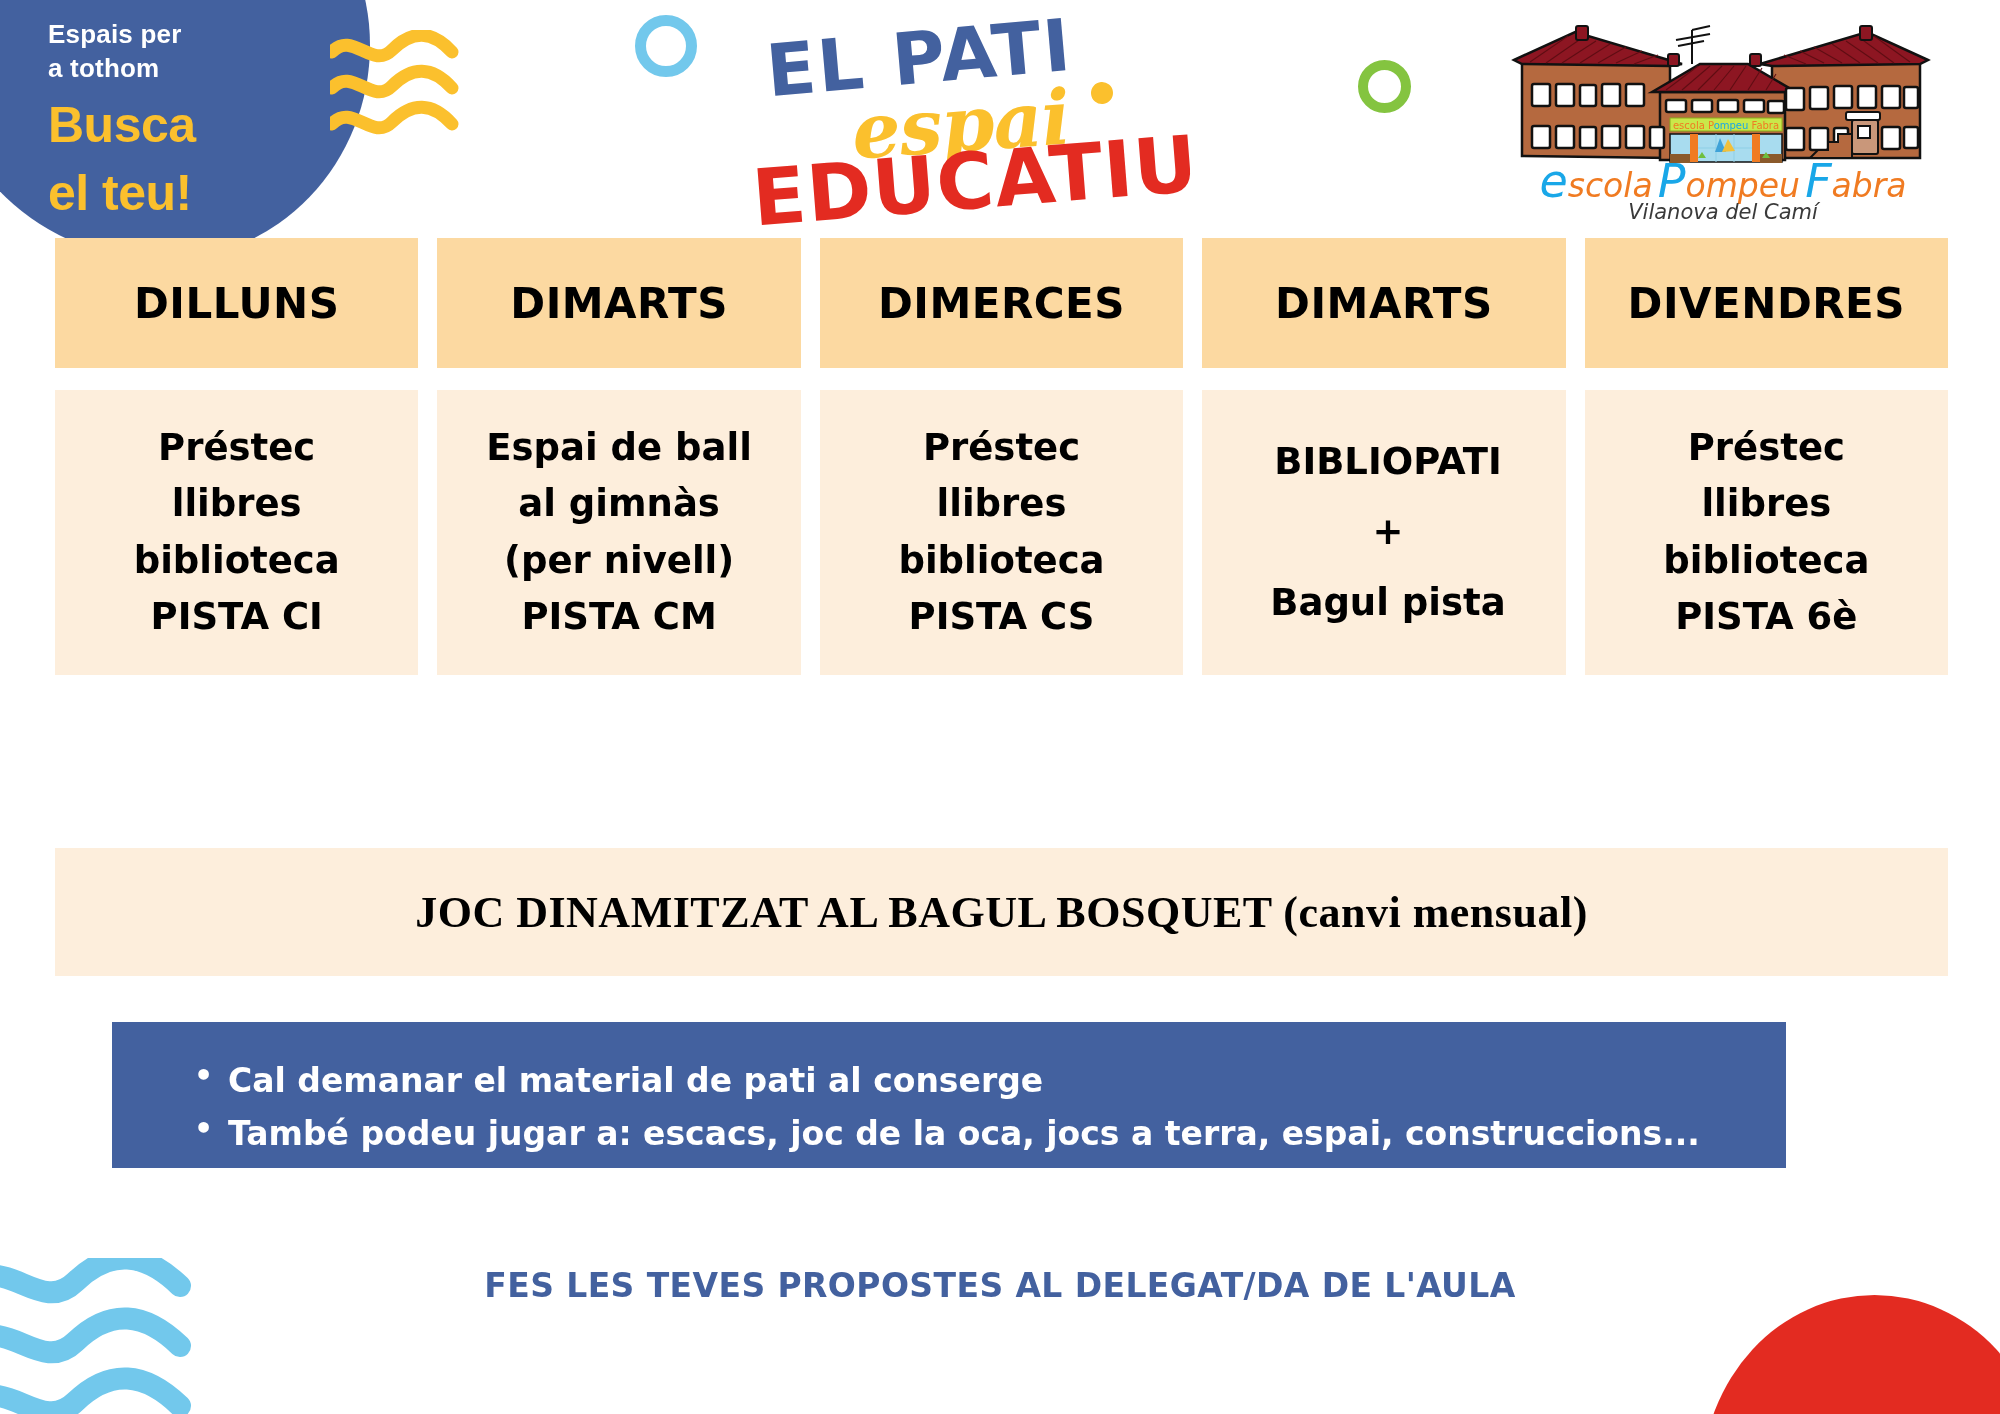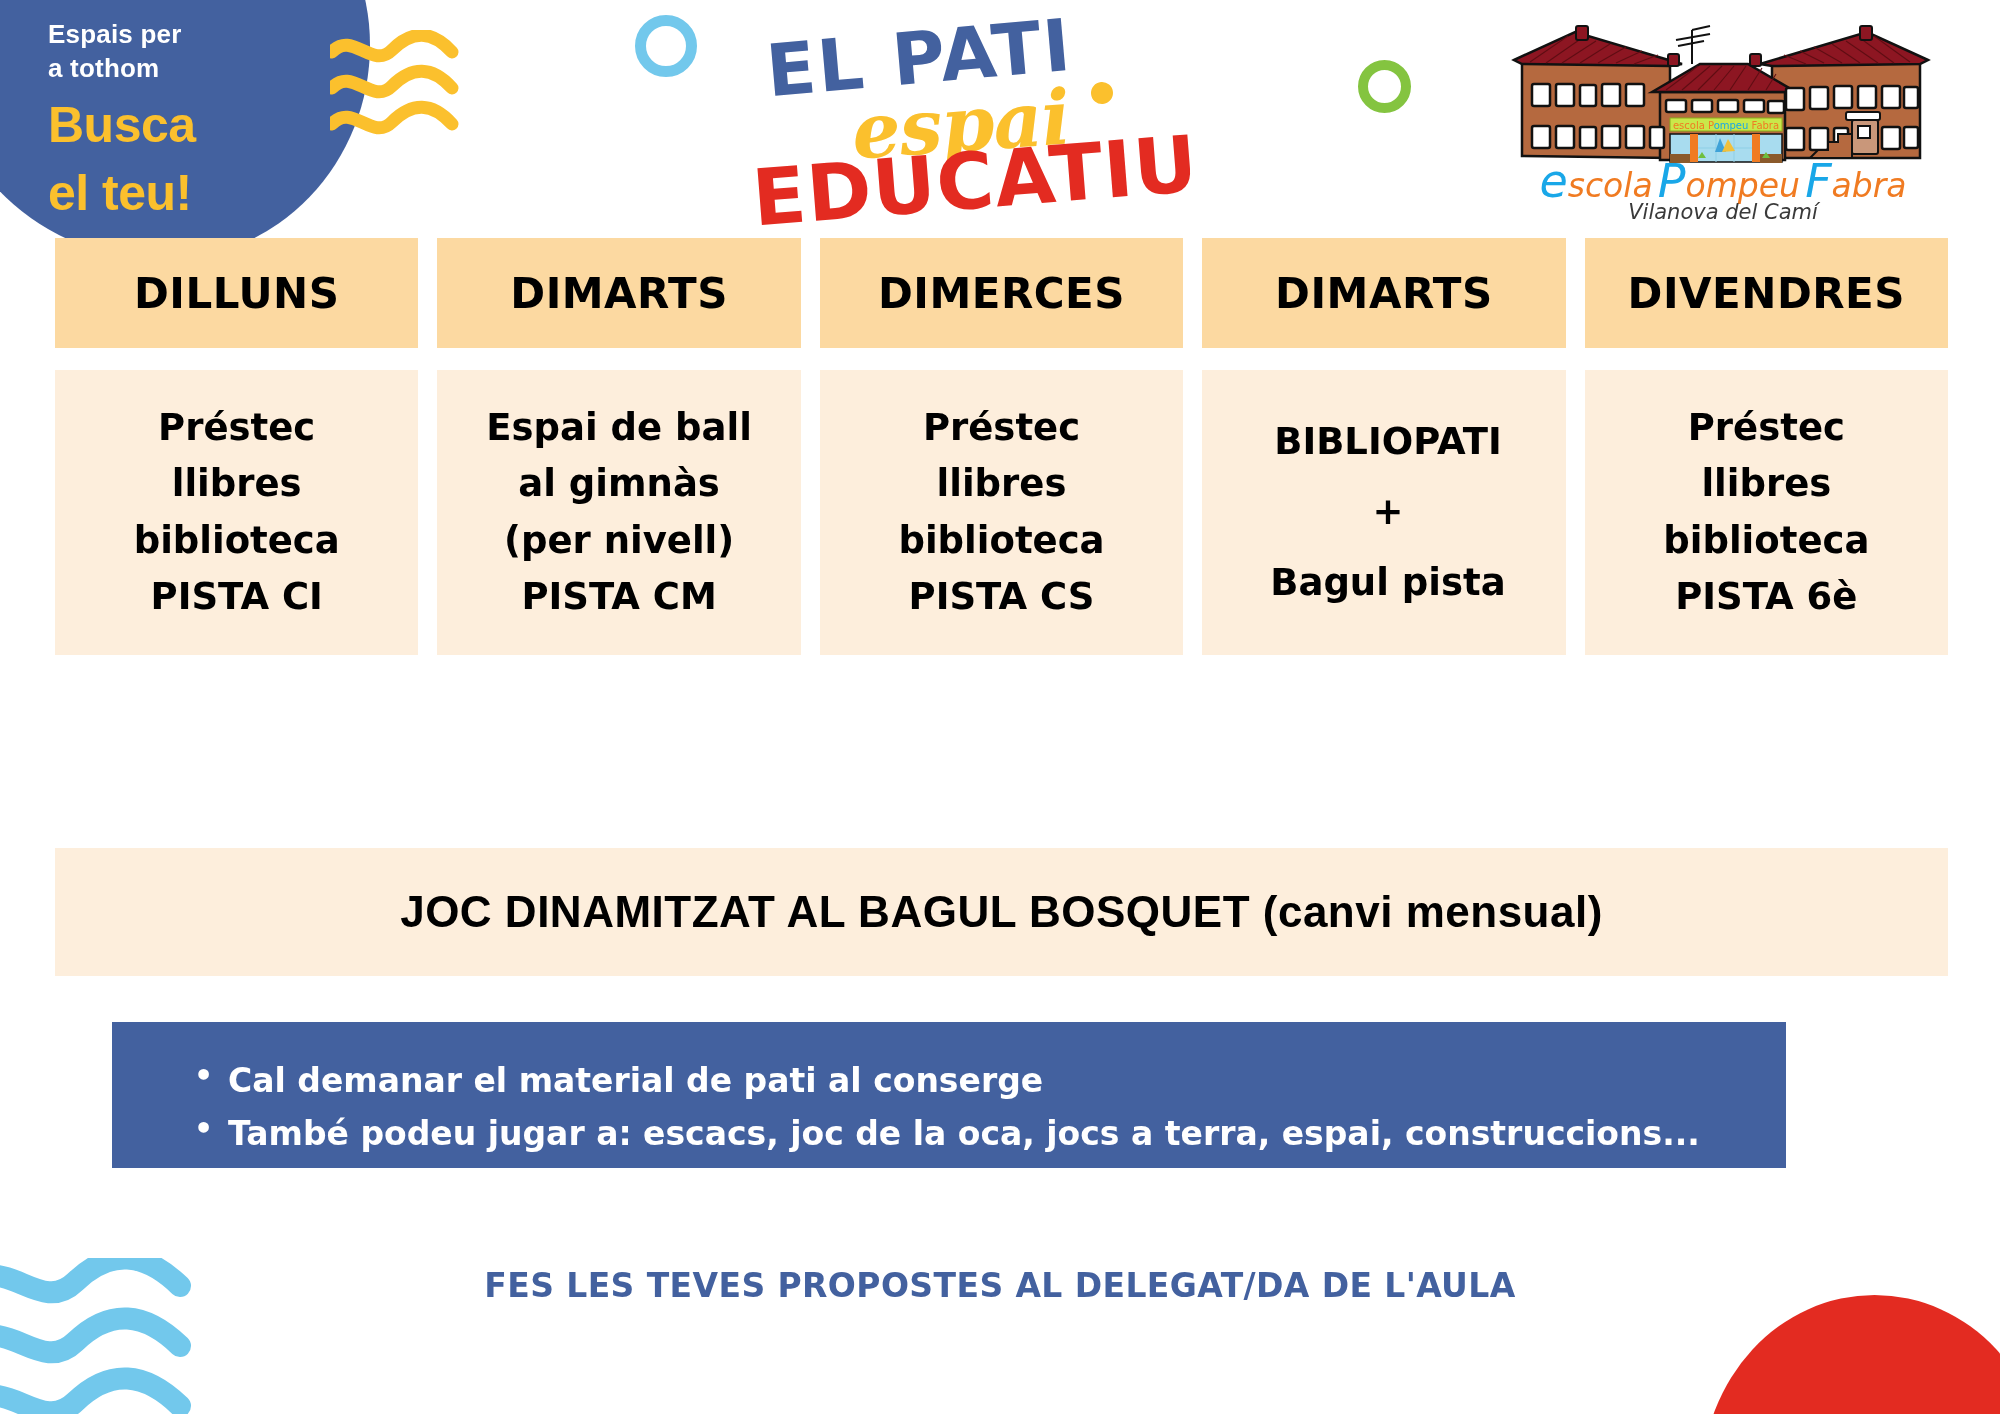--- a/index.html
+++ b/index.html
@@ -193,21 +193,21 @@
     left: 55px;
     top: 238px;
     width: 1893px;
   }
   .row {
     display: flex;
     gap: 19px;
   }
   .row.head .cell {
     background: #fcd9a1;
-    height: 110px;
+    height: 130px;
     display: flex;
     align-items: center;
     justify-content: center;
   }
   .row.body { margin-top: 22px; justify-content: space-between; }
   .row.body .cell {
     background: #fdeedc;
     height: 285px;
     display: flex;
     align-items: center;
@@ -248,21 +248,21 @@
     left: 55px;
     top: 848px;
     width: 1893px;
     height: 128px;
     background: #fdeedc;
     display: flex;
     align-items: center;
     justify-content: center;
   }
   .banner-text {
-    font-family: Liberation Sans, sans-serif;
+    font-family: Liberation Serif, serif;
     font-weight: bold;
     font-size: 44px;
     color: #000;
     letter-spacing: 0.5px;
     white-space: nowrap;
   }
 
   
   .notes {
     position: absolute;

